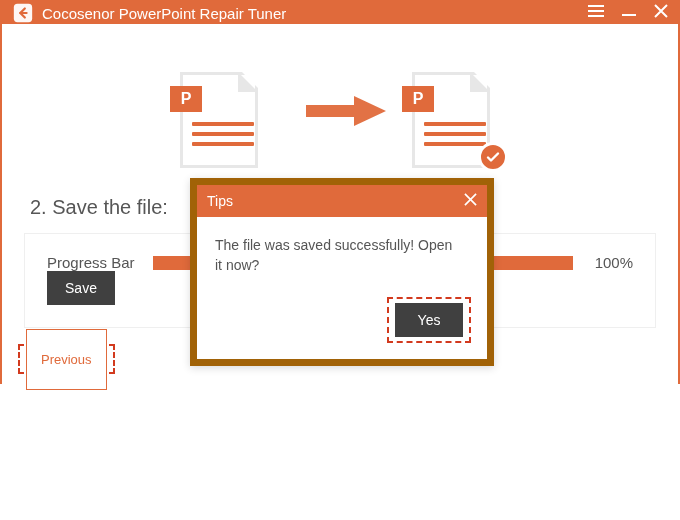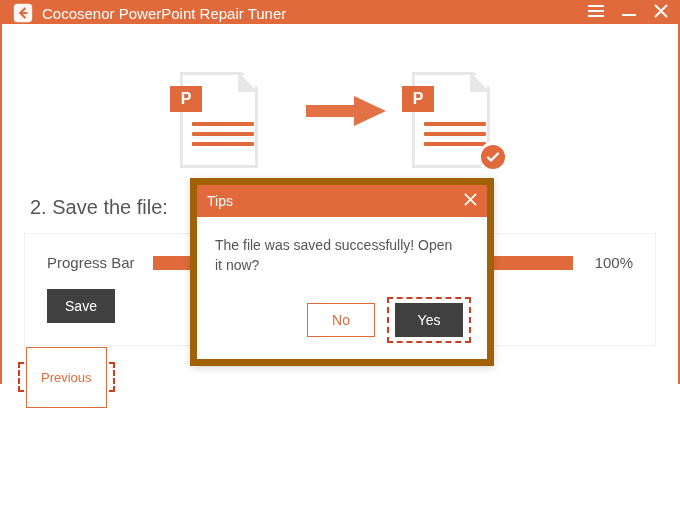--- a/index.html
+++ b/index.html
@@ -51,21 +51,21 @@
   .arrow-shape {
     position:absolute; left:186px; top:48px; width:80px; height:30px; background:#e06a3b;
     clip-path: polygon(0 30%, 60% 30%, 60% 0, 100% 50%, 60% 100%, 60% 70%, 0 70%);
     opacity:0.95;
   }
   .step-label {
     font-size: 20px; color:#565656; margin: 4px 0 14px 6px;
   }
   .panel {
     border: 1px solid #efefef; background:#fff; padding: 20px 22px 22px 22px;
-    display:flex; flex-direction:column; gap:18px; box-shadow: 0 0 0 0; 
+    display:flex; flex-direction:column; box-shadow: 0 0 0 0; 
   }
   .progress-row { display:flex; align-items:center; gap:14px; }
   .progress-label { font-size:15px; color:#555; width:92px; }
   .progress-track { flex:1; height:14px; background:#e06a3b; }
   .progress-pct { font-size:15px; color:#555; width:46px; text-align:right; }
   .panel-actions { display:flex; justify-content:flex-start; }
   .btn {
     min-width:68px; height:34px; display:inline-flex; align-items:center; justify-content:center;
     font-size:14px; cursor:pointer; padding:0 16px;
   }
@@ -185,20 +185,19 @@
       <div class="modal-header">
         <span>Tips</span>
         <span class="modal-close">
           <svg width="13" height="13" viewBox="0 0 14 14">
               <path d="M1 1l12 12M13 1L1 13" stroke="#fff" stroke-width="1.8"></path>
             </svg>
         </span>
       </div>
       <div class="modal-body">The file was saved successfully! Open it now?</div>
       <div class="modal-actions">
-        <div class="btn btn-outline">No</div>
         <span class="yes-wrap">
           <div class="btn btn-primary">Yes</div>
         </span>
       </div>
     </div>
   </div>
 </div>
 
 </body></html>

